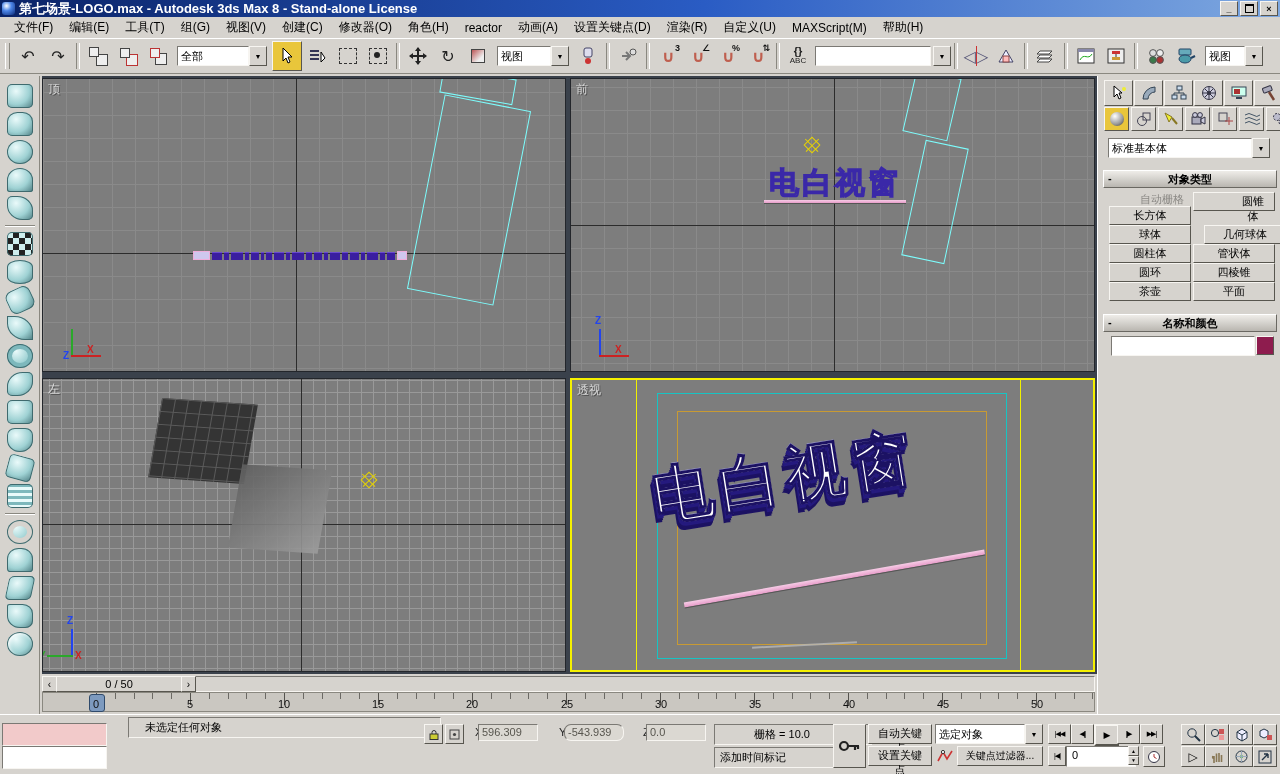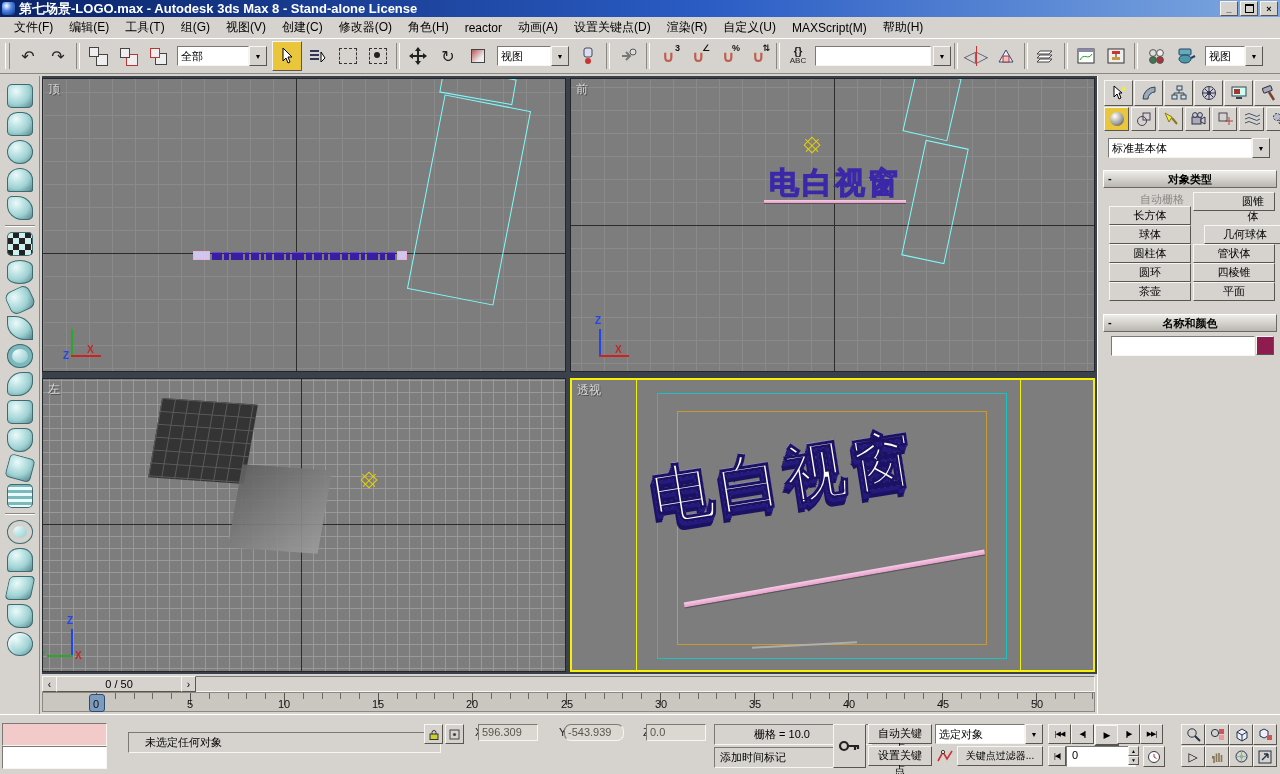--- a/index.html
+++ b/index.html
@@ -526,21 +526,21 @@
   <span class="rlab" style="left:794px;">40</span>
   <span class="rlab" style="left:888px;">45</span>
   <span class="rlab" style="left:982px;">50</span>
 </div>
 
 <div id="statusbar" class="abs">
 
   <span class="abs sunk" style="left:2px;top:8px;width:103px;height:21px;background:#f2caca;"></span>
   <span class="abs sunk" style="left:2px;top:31px;width:103px;height:21px;background:#fff;"></span>
 
-  <span class="abs sunk sfield" style="left:128px;top:17px;width:290px;height:15px;padding-left:16px;">未选定任何对象</span>
+  <span class="abs sunk sfield" style="left:128px;top:2px;width:290px;height:15px;padding-left:16px;">未选定任何对象</span>
   <span class="abs ras btn" style="left:424px;top:9px;width:17px;height:18px;">
     <svg width="10" height="11">
         <rect x="1" y="5" width="8" height="5.5" fill="#cc3" stroke="#333"></rect>
         <path d="M3 5 V3.5 a2 2 0 0 1 4 0 V5" fill="none" stroke="#333"></path>
       </svg>
   </span>
   <span class="abs ras btn" style="left:445px;top:9px;width:17px;height:18px;">
     <svg width="11" height="11">
         <rect x="1" y="1" width="9" height="9" fill="none" stroke="#444"></rect>
         <circle cx="5.5" cy="5.5" r="1.6" fill="#444"></circle>

